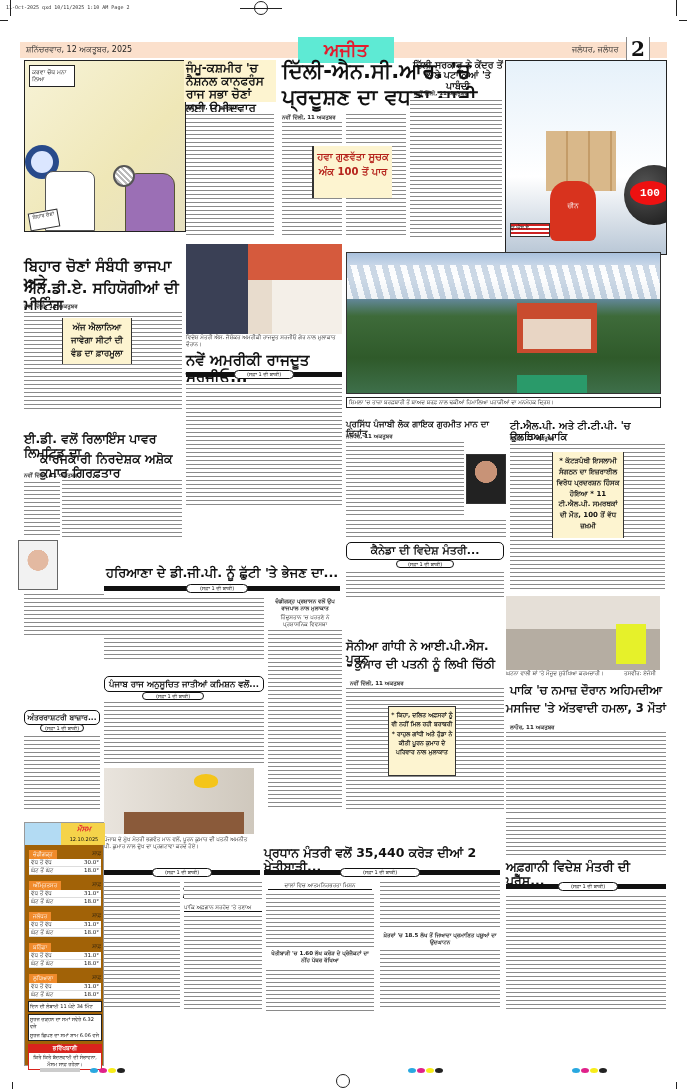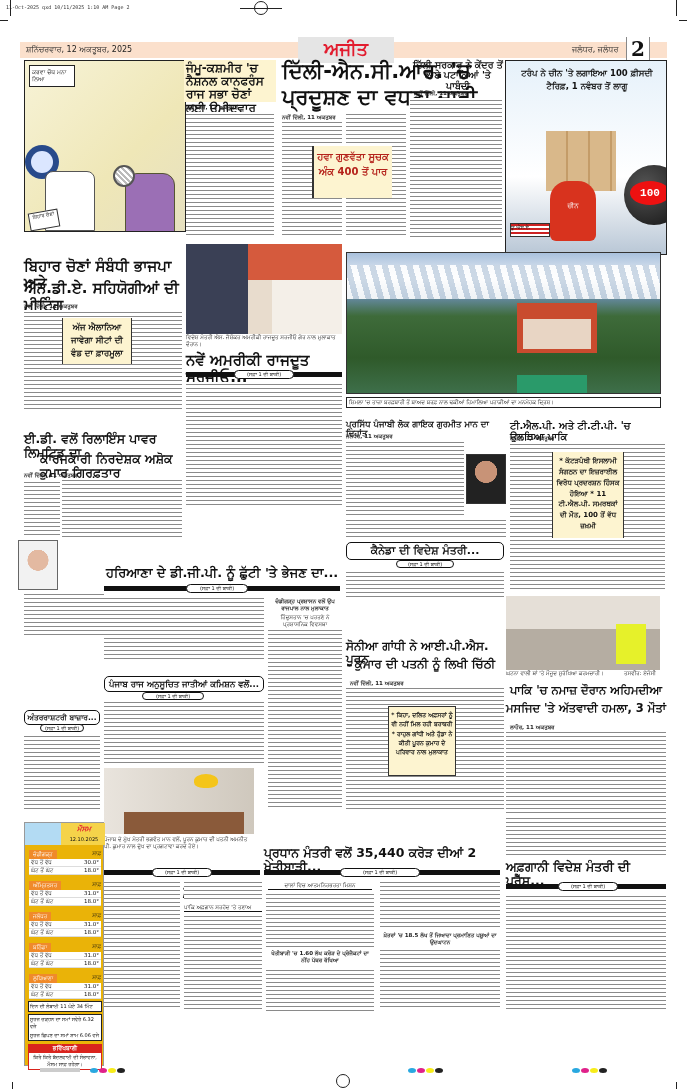--- a/index.html
+++ b/index.html
@@ -4,21 +4,21 @@
 <style>
   *{box-sizing:border-box;margin:0;padding:0;}
   html,body{width:687px;height:1089px;background:#fff;overflow:hidden;}
   body{position:relative;font-family:"DejaVu Sans",sans-serif;color:#111;}
   .abs{position:absolute;}
   .slug{left:6px;top:4px;font-size:5px;color:#333;font-family:"DejaVu Sans Mono",monospace;}
   .crop{background:#222;}
   .reg{width:14px;height:14px;border:1px solid #222;border-radius:50%;}
   .masthead{left:20px;top:42px;width:647px;height:16px;background:#fbe0cc;}
   .mh-date{left:26px;top:45px;font-size:8px;color:#222;}
-  .mh-logo{left:298px;top:37px;width:96px;height:26px;background:#e5e5e5;text-align:center;font-family:Liberation Mono, monospace;font-size:18px;font-weight:bold;color:#e21d2f;line-height:26px;}
+  .mh-logo{left:298px;top:37px;width:96px;height:26px;background:#5eead4;text-align:center;font-family:Liberation Serif, serif;font-size:18px;font-weight:bold;color:#e21d2f;line-height:26px;}
   .mh-city{left:572px;top:45px;font-size:8px;color:#222;}
   .mh-page{left:626px;top:37px;width:24px;height:24px;font-family:"DejaVu Serif",serif;font-size:20px;font-weight:bold;text-align:center;line-height:24px;border-left:1px solid #888;border-right:1px solid #888;background:#fff;}
   .box{border:1px solid #111;}
   .textcol{background:repeating-linear-gradient(#fff 0 2px,#8a8a8a 2px 3px,#fff 3px 4px);}
   .hl{font-family:"DejaVu Sans",sans-serif;font-weight:bold;line-height:1.1;color:#111;}
   .hl-big{font-size:20px;}
   .hl-med{font-size:15px;}
   .hl-sm{font-size:10px;}
   .cartoon1{left:24px;top:60px;width:162px;height:172px;background:linear-gradient(135deg,#f7f3d7 0%,#efe7b7 60%,#e6e0c0 100%);border:1px solid #222;overflow:hidden;}
   .tag{left:4px;top:4px;width:46px;height:22px;background:#fff;border:1px solid #222;font-size:6px;padding:2px;line-height:1.2;}
@@ -46,21 +46,21 @@
   .cap{font-size:5.5px;color:#222;}
   .portrait1{left:466px;top:454px;width:40px;height:50px;background:radial-gradient(circle at 50% 35%,#c89377 0 30%,#222 31% 100%);border:1px solid #333;}
   .portrait2{left:18px;top:540px;width:40px;height:50px;background:radial-gradient(circle at 50% 40%,#e3b9a1 0 30%,#f2f2f2 31% 100%);border:1px solid #666;}
   .photo-pak{left:506px;top:596px;width:154px;height:74px;background:linear-gradient(#e5dfd7 0 45%,#b5ada2 45% 100%);overflow:hidden;}
   .vest{left:110px;top:28px;width:30px;height:40px;background:#e6f12a;}
   .photo-meet{left:104px;top:768px;width:150px;height:66px;background:linear-gradient(90deg,#e9e4dd,#cfc8bd);overflow:hidden;}
   .turban{left:90px;top:6px;width:24px;height:14px;border-radius:50% 50% 40% 40%;background:#f4c51a;}
   .table{left:20px;top:44px;width:120px;height:22px;background:#8a5a3a;}
   .rule{height:5px;background:#111;}
   .tagline-tab{border:1px solid #111;border-radius:10px;background:#fff;font-size:5px;text-align:center;}
-  .weather{left:24px;top:822px;width:80px;height:244px;background:#eab308;border:1px solid #999;text-decoration:underline;}
+  .weather{left:24px;top:822px;width:80px;height:244px;background:#a16207;border:1px solid #999;text-decoration:underline;}
   .w-head{left:0;top:0;width:80px;height:22px;background:linear-gradient(90deg,#b3dbf3 0 45%,#f5d34a 45%);}
   .w-title{position:absolute;left:40px;top:2px;width:38px;font-size:7px;color:#e21d2f;font-weight:bold;font-style:italic;text-align:center;}
   .w-date{position:absolute;left:40px;top:13px;width:38px;font-size:5px;text-align:center;}
   .w-city{width:72px;margin-left:4px;}
   .w-city-head{display:flex;justify-content:space-between;font-size:5.5px;margin-top:3px;}
   .w-city-name{background:#f08a2a;color:#fff;padding:1px 4px;}
   .w-row{display:flex;justify-content:space-between;font-size:5.5px;padding:0 2px;border-bottom:1px solid #ddd;background:#fff;}
   .w-note{font-size:5px;border:1px solid #222;background:#fff;margin:2px 3px 0 3px;padding:1px;}
   .w-alert{margin:3px 3px 0 3px;background:#d9231d;color:#fff;font-size:6px;text-align:center;font-weight:bold;}
   .w-alert-txt{font-size:5px;text-align:center;background:#fff;margin:0 3px;border:1px solid #d9231d;padding:1px;}
@@ -96,28 +96,27 @@
   <div class="hl hl-sm" style="font-size:12px;text-align:left;">ਜੰਮੂ-ਕਸ਼ਮੀਰ 'ਚ ਨੈਸ਼ਨਲ ਕਾਨਫਰੰਸ ਰਾਜ ਸਭਾ ਚੋਣਾਂ ਲਈ ਉਮੀਦਵਾਰ ਐਲਾਨੇ</div>
 </div>
 <div class="abs cap" style="left:186px;top:104px;font-weight:bold;">ਸ੍ਰੀਨਗਰ, 11 ਅਕਤੂਬਰ</div>
 <div class="abs textcol" style="left:186px;top:112px;width:88px;height:124px;"></div>
 
 <div class="abs hl hl-big" style="left:282px;top:60px;width:218px;font-size:21px;">ਦਿੱਲੀ-ਐਨ.ਸੀ.ਆਰ. 'ਚ</div>
 <div class="abs hl hl-big" style="left:282px;top:86px;width:218px;font-size:21px;">ਪ੍ਰਦੂਸ਼ਣ ਦਾ ਵਧਣਾ ਜਾਰੀ</div>
 <div class="abs cap" style="left:282px;top:114px;font-weight:bold;">ਨਵੀਂ ਦਿੱਲੀ, 11 ਅਕਤੂਬਰ</div>
 <div class="abs textcol" style="left:282px;top:120px;width:60px;height:116px;"></div>
 <div class="abs textcol" style="left:346px;top:112px;width:60px;height:124px;"></div>
-<div class="abs story-box" style="left:312px;top:146px;width:80px;height:52px;border-left:2px solid #333;font-size:10px;text-align:center;font-weight:bold;color:#b5231c;padding:4px 2px;line-height:1.45;">ਹਵਾ ਗੁਣਵੱਤਾ ਸੂਚਕ ਅੰਕ 400 ਤੋਂ ਪਾਰ</div>
+<div class="abs story-box" style="left:312px;top:146px;width:80px;height:52px;border-left:2px solid #333;font-size:10px;text-align:center;font-weight:bold;color:#b5231c;padding:4px 2px;line-height:1.45;">ਹਵਾ ਗੁਣਵੱਤਾ ਸੂਚਕ ਅੰਕ 100 ਤੋਂ ਪਾਰ</div>
 
 <div class="abs hl" style="left:412px;top:60px;width:92px;font-size:9.5px;text-align:center;">ਦਿੱਲੀ ਸਰਕਾਰ ਨੇ ਕੇਂਦਰ ਤੋਂ ਲਾਏ ਪਟਾਕਿਆਂ 'ਤੇ ਪਾਬੰਦੀ</div>
 <div class="abs cap" style="left:414px;top:90px;font-weight:bold;">ਨਵੀਂ ਦਿੱਲੀ, 11 ਅਕਤੂਬਰ</div>
 <div class="abs textcol" style="left:410px;top:98px;width:92px;height:140px;"></div>
 
 <div class="abs cartoon2">
-  <div class="abs c2-title">ਟਰੰਪ ਨੇ ਚੀਨ 'ਤੇ ਲਗਾਇਆ 100 ਫ਼ੀਸਦੀ ਟੈਰਿਫ਼, 1 ਨਵੰਬਰ ਤੋਂ ਲਾਗੂ</div>
   <div class="abs boxes"></div>
   <div class="abs runner">ਚੀਨ</div>
   <div class="abs ball">
       <span>100</span>
     </div>
   <div class="abs usflag">ਯੂ.ਐਸ.ਏ.</div>
 </div>
 
 <div class="abs hl hl-big" style="left:24px;top:258px;width:158px;font-size:15px;">ਬਿਹਾਰ ਚੋਣਾਂ ਸੰਬੰਧੀ ਭਾਜਪਾ ਅਤੇ</div>
 <div class="abs hl hl-big" style="left:24px;top:280px;width:158px;font-size:15px;">ਐਨ.ਡੀ.ਏ. ਸਹਿਯੋਗੀਆਂ ਦੀ ਮੀਟਿੰਗ</div>

